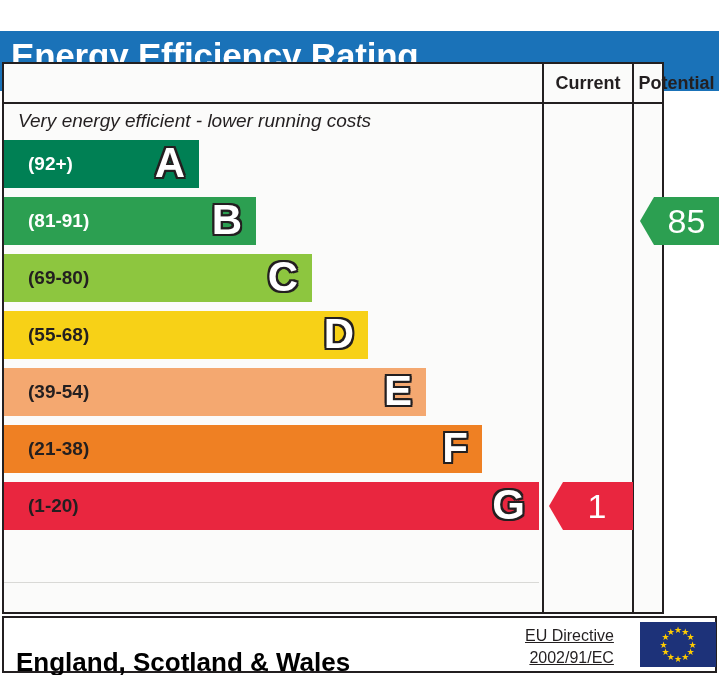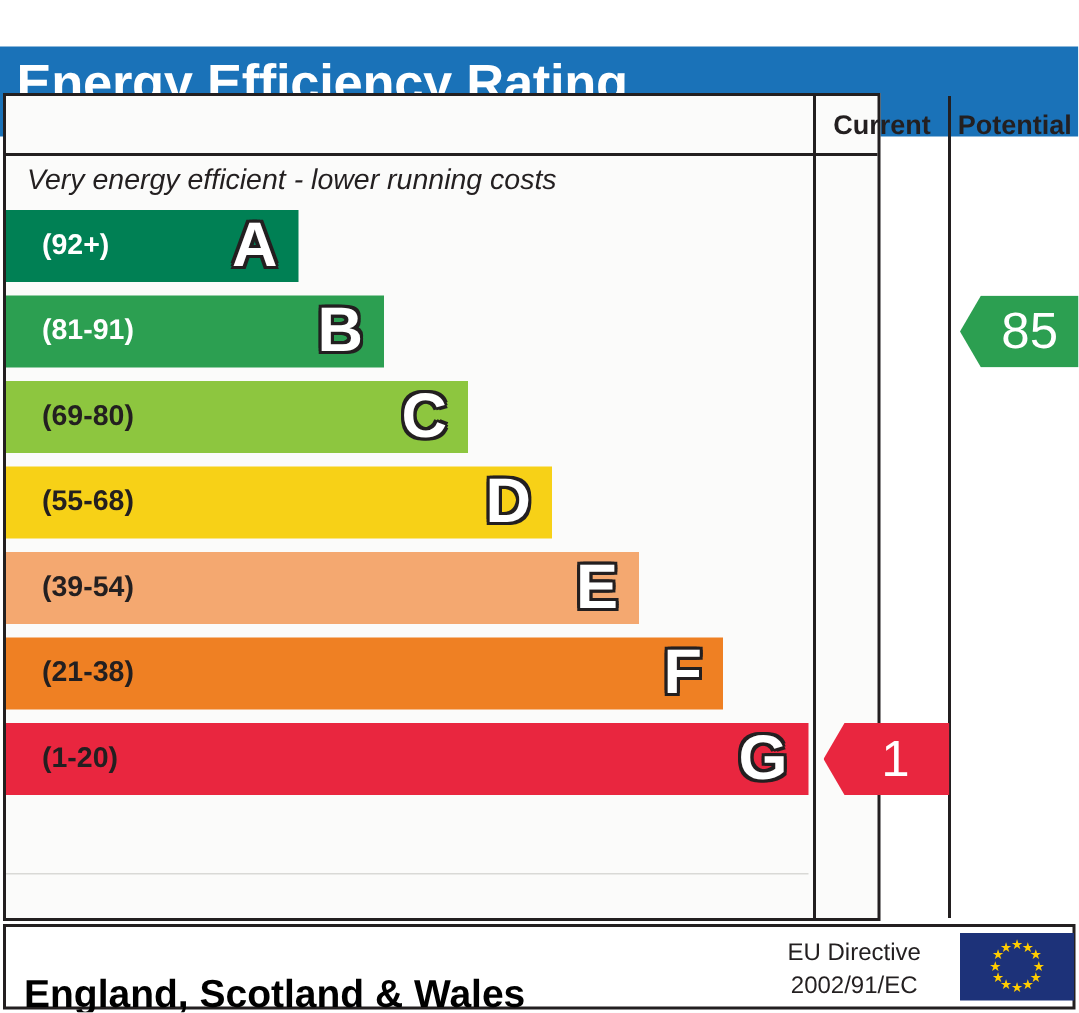--- a/index.html
+++ b/index.html
@@ -41,21 +41,21 @@
     color: #ffffff;
     letter-spacing: -0.2px;
     white-space: nowrap;
   }
 
   
   .chart-box {
     position: absolute;
     left: 2px;
     top: 62px;
-    width: 585px;
+    width: 662px;
     height: 552px;
     box-sizing: border-box;
     border: 2px solid #231f20;
     background: #fbfbfa;
   }
 
   
   .col-rule {
     position: absolute;
     top: 0;
@@ -179,22 +179,23 @@
     white-space: nowrap;
     margin-top: 20px;
   }
   .footer-directive {
     position: absolute;
     left: 521px;
     top: 7px;
     font-size: 16px;
     color: #231f20;
     line-height: 1.35;
-    text-align: center;
-    white-space: nowrap;
+    text-align: right;
+    white-space: nowrap;
+    text-decoration: underline;
   }
   .eu-flag {
     position: absolute;
     left: 636px;
     top: 4px;
     width: 76px;
     height: 45px;
     background: #1d3279;
   }
   .eu-star {

